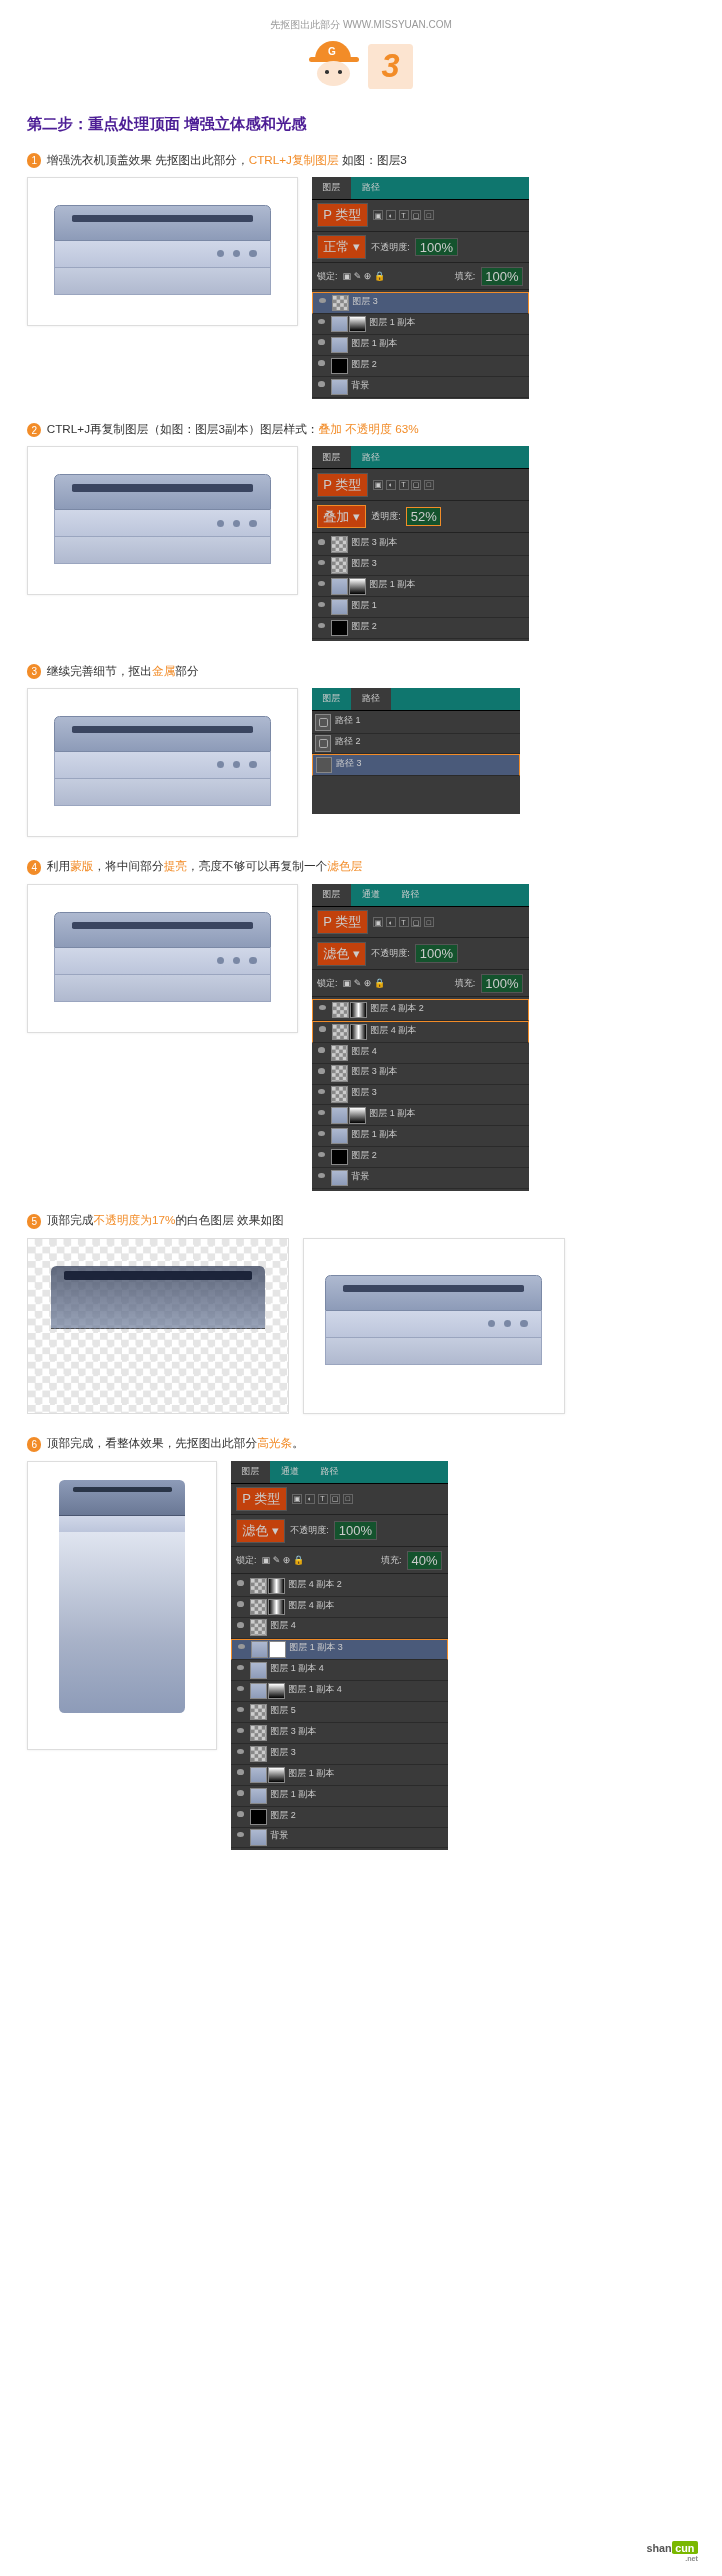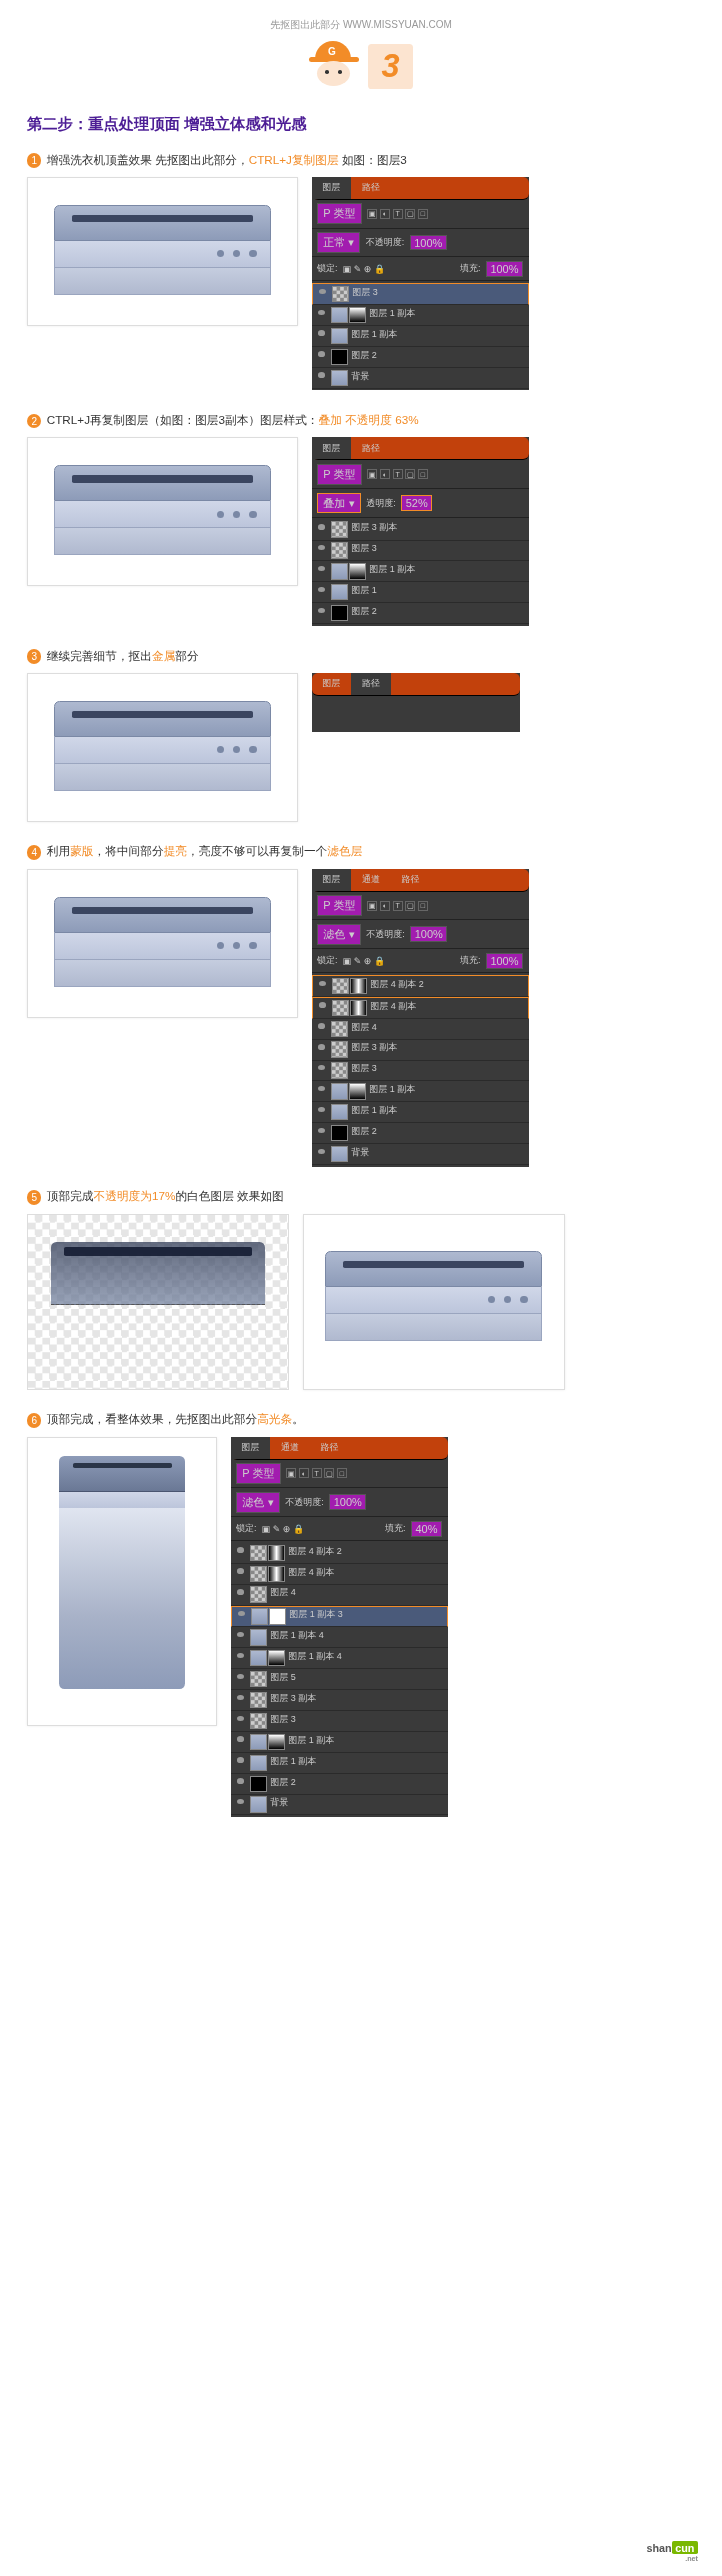--- a/index.html
+++ b/index.html
@@ -30,26 +30,26 @@
 .washer-btn { width: 7.2px; height: 7.2px; border-radius: 50%; background: #7a88a5; }
 .washer-body { width: 100%; height: 27px; background: linear-gradient(180deg,#c5cddf,#b0b9cf); border: 0.9px solid #9aa5bf; border-top: none; }
 .washer-full { width: 126px; margin: 18px auto 0; }
 .washer-full .washer-top-f { width: 100%; height: 36px; background: linear-gradient(180deg,#8d9bb8 0%,#6a7895 100%); border-radius: 5.4px 5.4px 0 0; border-bottom: 1.8px solid #4a5570; position: relative; }
 .washer-full .washer-top-f::after { content:''; position:absolute; top:7.2px; left:13.5px; right:13.5px; height:5.4px; background:#2a3548; border-radius:1.8px; }
 .washer-full .washer-ctrl { width: 100%; height: 16.3px; background: linear-gradient(180deg,#d0d7e8,#bcc5db); }
 .washer-full .washer-body-f { width: 100%; height: 181px; background: linear-gradient(180deg,#e0e5f0 0%,#a8b2c8 60%,#8d9bb8 100%); border-radius: 0 0 5.4px 5.4px; }
 .panel { background: #3a3a3a; color: #ccc; font-size: 9px; }
 .panel.w1 { width: 217px; }
 .panel.w2 { width: 208px; }
-.panel-tabs { display: flex; background: #c2410c; border-bottom: 0.9px solid #000; border-radius: 6px; }
+.panel-tabs { display: flex; background: #0f766e; border-bottom: 0.9px solid #000; }
 .panel-tab { padding: 4.5px 10.8px; font-size: 9px; }
 .panel-tab.active { background: #3a3a3a; }
 .panel-ctrl { display: flex; align-items: center; padding: 3.6px 5.4px; gap: 5.4px; border-bottom: 0.9px solid #222; }
-.panel-dd { background: #a21caf; padding: 1.8px 5.4px; font-size: 11px; border: 0.9px solid #555; display: inline-flex; align-items: center; gap: 3.6px; }
-.panel-val { background: #a21caf; padding: 0.9px 3.6px; font-size: 11px; border: 0.9px solid #555; }
+.panel-dd { background: #c2410c; padding: 1.8px 5.4px; font-size: 13px; border: 0.9px solid #555; display: inline-flex; align-items: center; gap: 3.6px; }
+.panel-val { background: #14532d; padding: 0.9px 3.6px; font-size: 13px; border: 0.9px solid #555; }
 .hl-box { border: 1.8px solid #f28c28; }
 .layer-list { padding: 1.8px 0; }
 .lyr { display: flex; align-items: flex-start; padding: 1.8px 3.6px; gap: 3.6px; border-bottom: 0.9px solid #2a2a2a; }
 .lyr.sel { background: #4a5a7a; }
 .lyr-eye { width: 12.6px; height: 10.8px; display: flex; align-items: center; justify-content: center; }
 .lyr-eye::after { content:''; width:7.2px; height:5.4px; background:#999; border-radius:50%; }
 .lyr-thumb { width: 16.3px; height: 16.3px; background: #666; border: 0.9px solid #888; flex-shrink: 0; }
 .lyr-thumb.checker { background: repeating-conic-gradient(#888 0 25%, #ccc 0 50%) 0 0/7.2px 7.2px; }
 .lyr-thumb.img { background: linear-gradient(180deg,#aeb9d0,#8d9bb8); }
 .lyr-thumb.white { background: #fff; }
@@ -261,20 +261,34 @@
             <div class="washer-btn"></div>
           </div>
           <div class="washer-body"></div>
         </div>
     </div>
     <div class="panel w2 path-panel">
       <div class="panel-tabs">
           <div class="panel-tab">图层</div>
           <div class="panel-tab active">路径</div>
         </div>
+      <div class="layer-list">
+        <div class="lyr">
+            <div class="lyr-thumb path"></div>
+            <span class="lyr-nm">路径 1</span>
+          </div>
+        <div class="lyr">
+            <div class="lyr-thumb path"></div>
+            <span class="lyr-nm">路径 2</span>
+          </div>
+        <div class="lyr sel hl-box">
+            <div class="lyr-thumb gray"></div>
+            <span class="lyr-nm">路径 3</span>
+          </div>
+      </div>
       <div style="height:36px"></div>
     </div>
   </div>
 </div>
 
 <div class="step">
   <div class="step-desc">
     <span class="bullet">4</span>
     <span><span>利用</span><span class="highlight">蒙版</span><span>，将中间部分</span><span class="highlight">提亮</span><span>，亮度不够可以再复制一个</span><span class="highlight">滤色层</span></span>
   </div>

